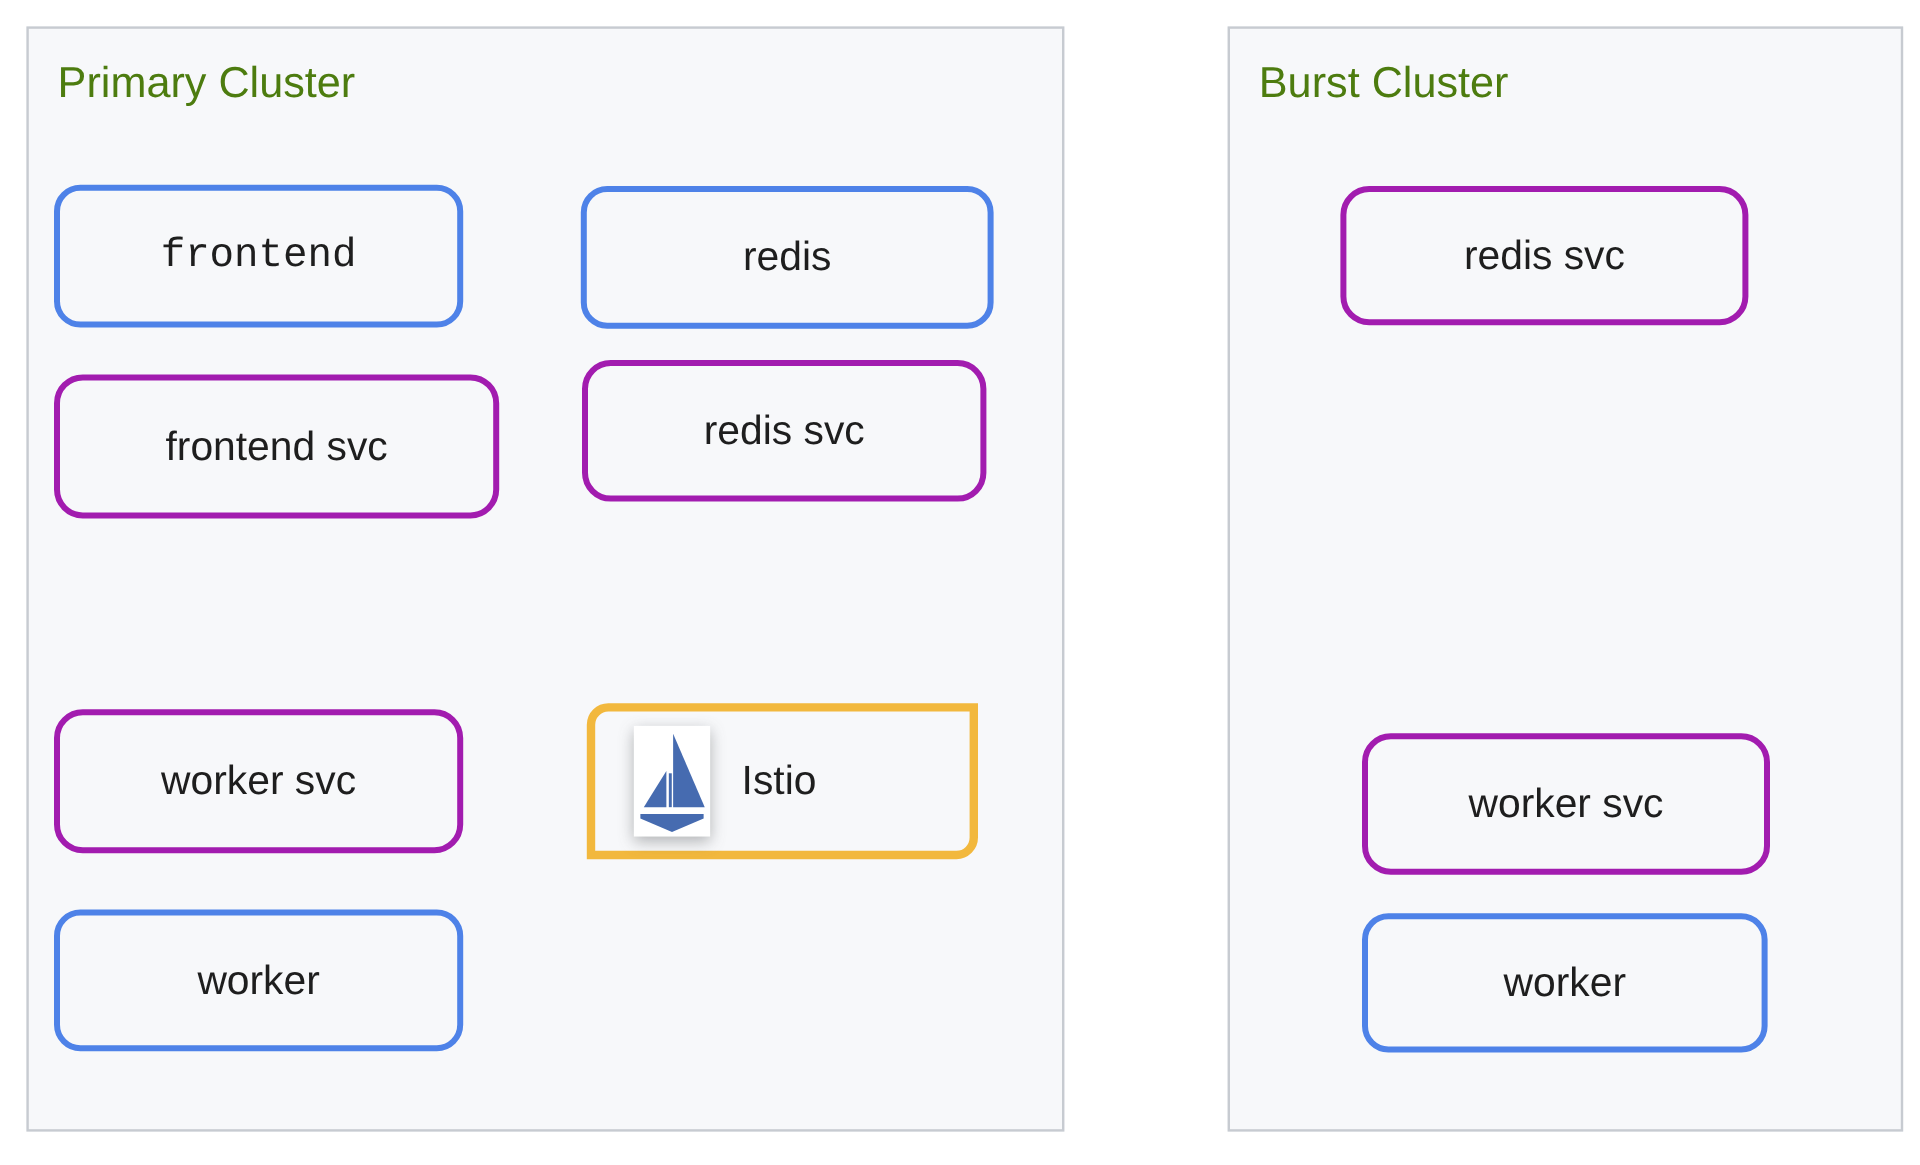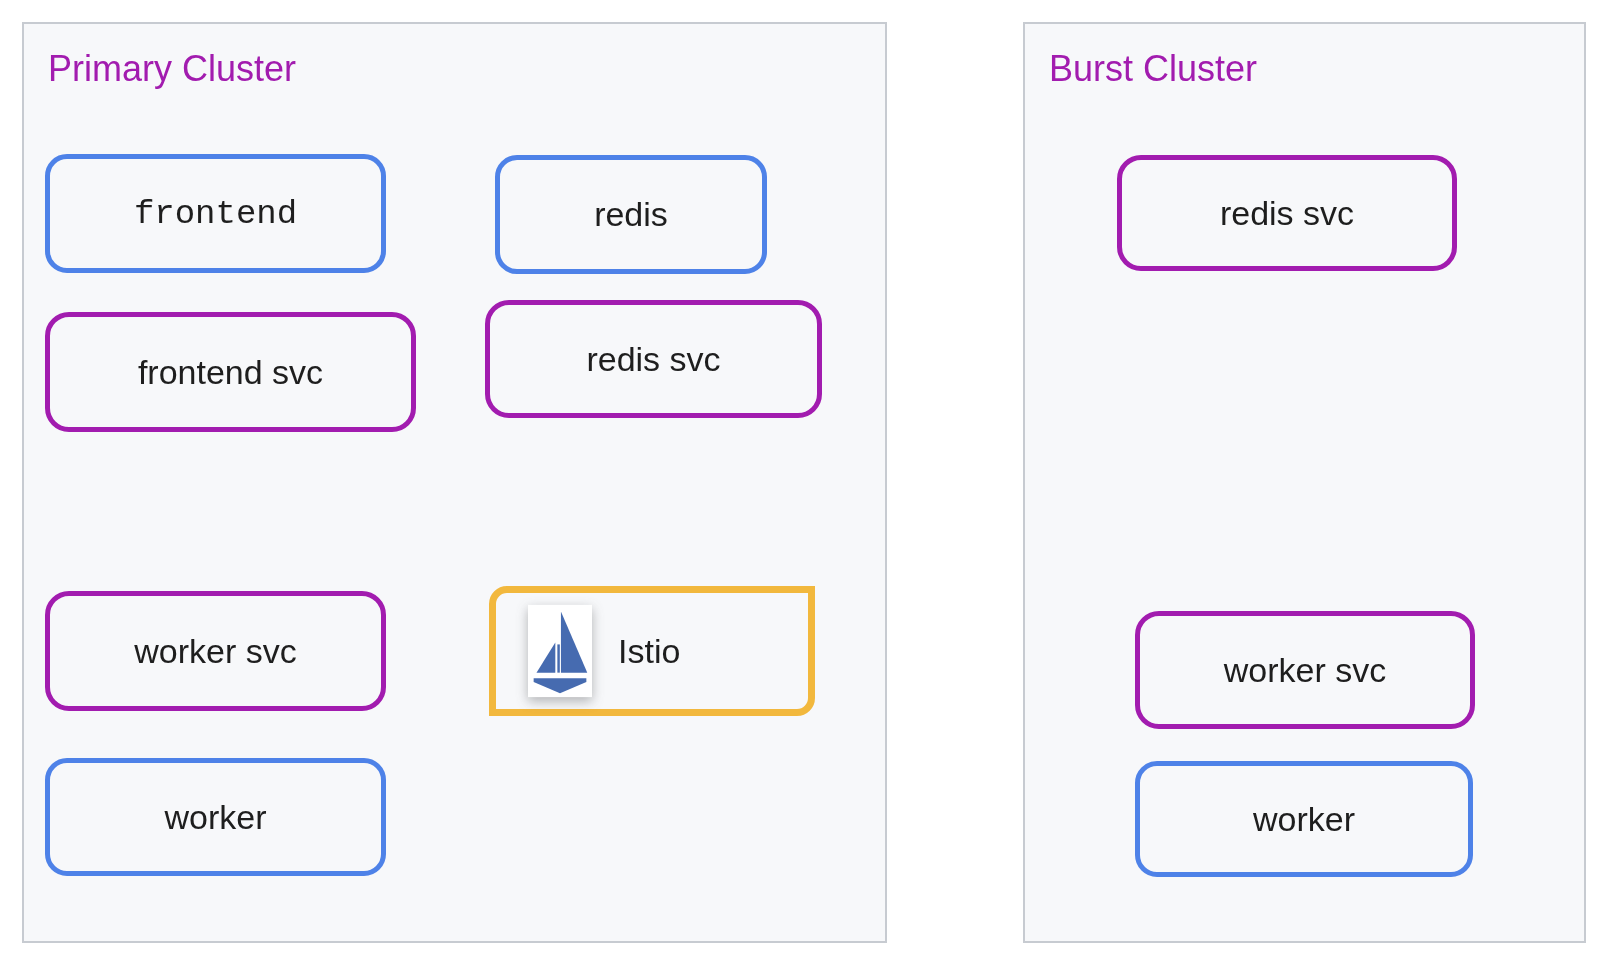--- a/index.html
+++ b/index.html
@@ -24,41 +24,41 @@
   }
   .c-primary { left: 22px; top: 22px; width: 865px; height: 921px; }
   .c-burst   { left: 1023px; top: 22px; width: 563px; height: 921px; }
 
   .cluster-title {
     position: absolute;
     left: 24px;
     top: 24px;
     font-size: 36px;
     line-height: 1.15;
-    color: #a21caf;
+    color: #4d7c0f;
     white-space: nowrap;
   }
 
   .node {
     position: absolute;
     box-sizing: border-box;
     display: flex;
     align-items: center;
     justify-content: center;
     font-size: 34px;
     background: #f7f8fa;
     white-space: nowrap;
   }
   .node.blue   { border: 5px solid #4e82e8; border-radius: 22px; }
   .node.red    { border: 5px solid #a21caf; border-radius: 24px; }
   .node.yellow { border: 7px solid #f2b83d; border-radius: 18px 0 18px 0; justify-content: flex-start; }
 
   
   .n-p-frontend     { left: 21px;  top: 130px; width: 341px; height: 119px; font-family: Liberation Mono, monospace; }
-  .n-p-redis        { left: 471px; top: 131px; width: 272px; height: 119px; }
+  .n-p-redis        { left: 460px; top: 131px; width: 344px; height: 119px; }
   .n-p-frontend-svc { left: 21px;  top: 288px; width: 371px; height: 120px; }
   .n-p-redis-svc    { left: 461px; top: 276px; width: 337px; height: 118px; }
   .n-p-worker-svc   { left: 21px;  top: 567px; width: 341px; height: 120px; }
   .n-p-istio        { left: 465px; top: 562px; width: 326px; height: 130px; padding-left: 32px; }
   .n-p-worker       { left: 21px;  top: 734px; width: 341px; height: 118px; }
 
   
   .n-b-redis-svc    { left: 92px;  top: 131px; width: 340px; height: 116px; }
   .n-b-istio-multi  { left: 116px; top: 350px; width: 326px; height: 130px; padding-left: 13px; }
   .n-b-worker-svc   { left: 110px; top: 587px; width: 340px; height: 118px; }

